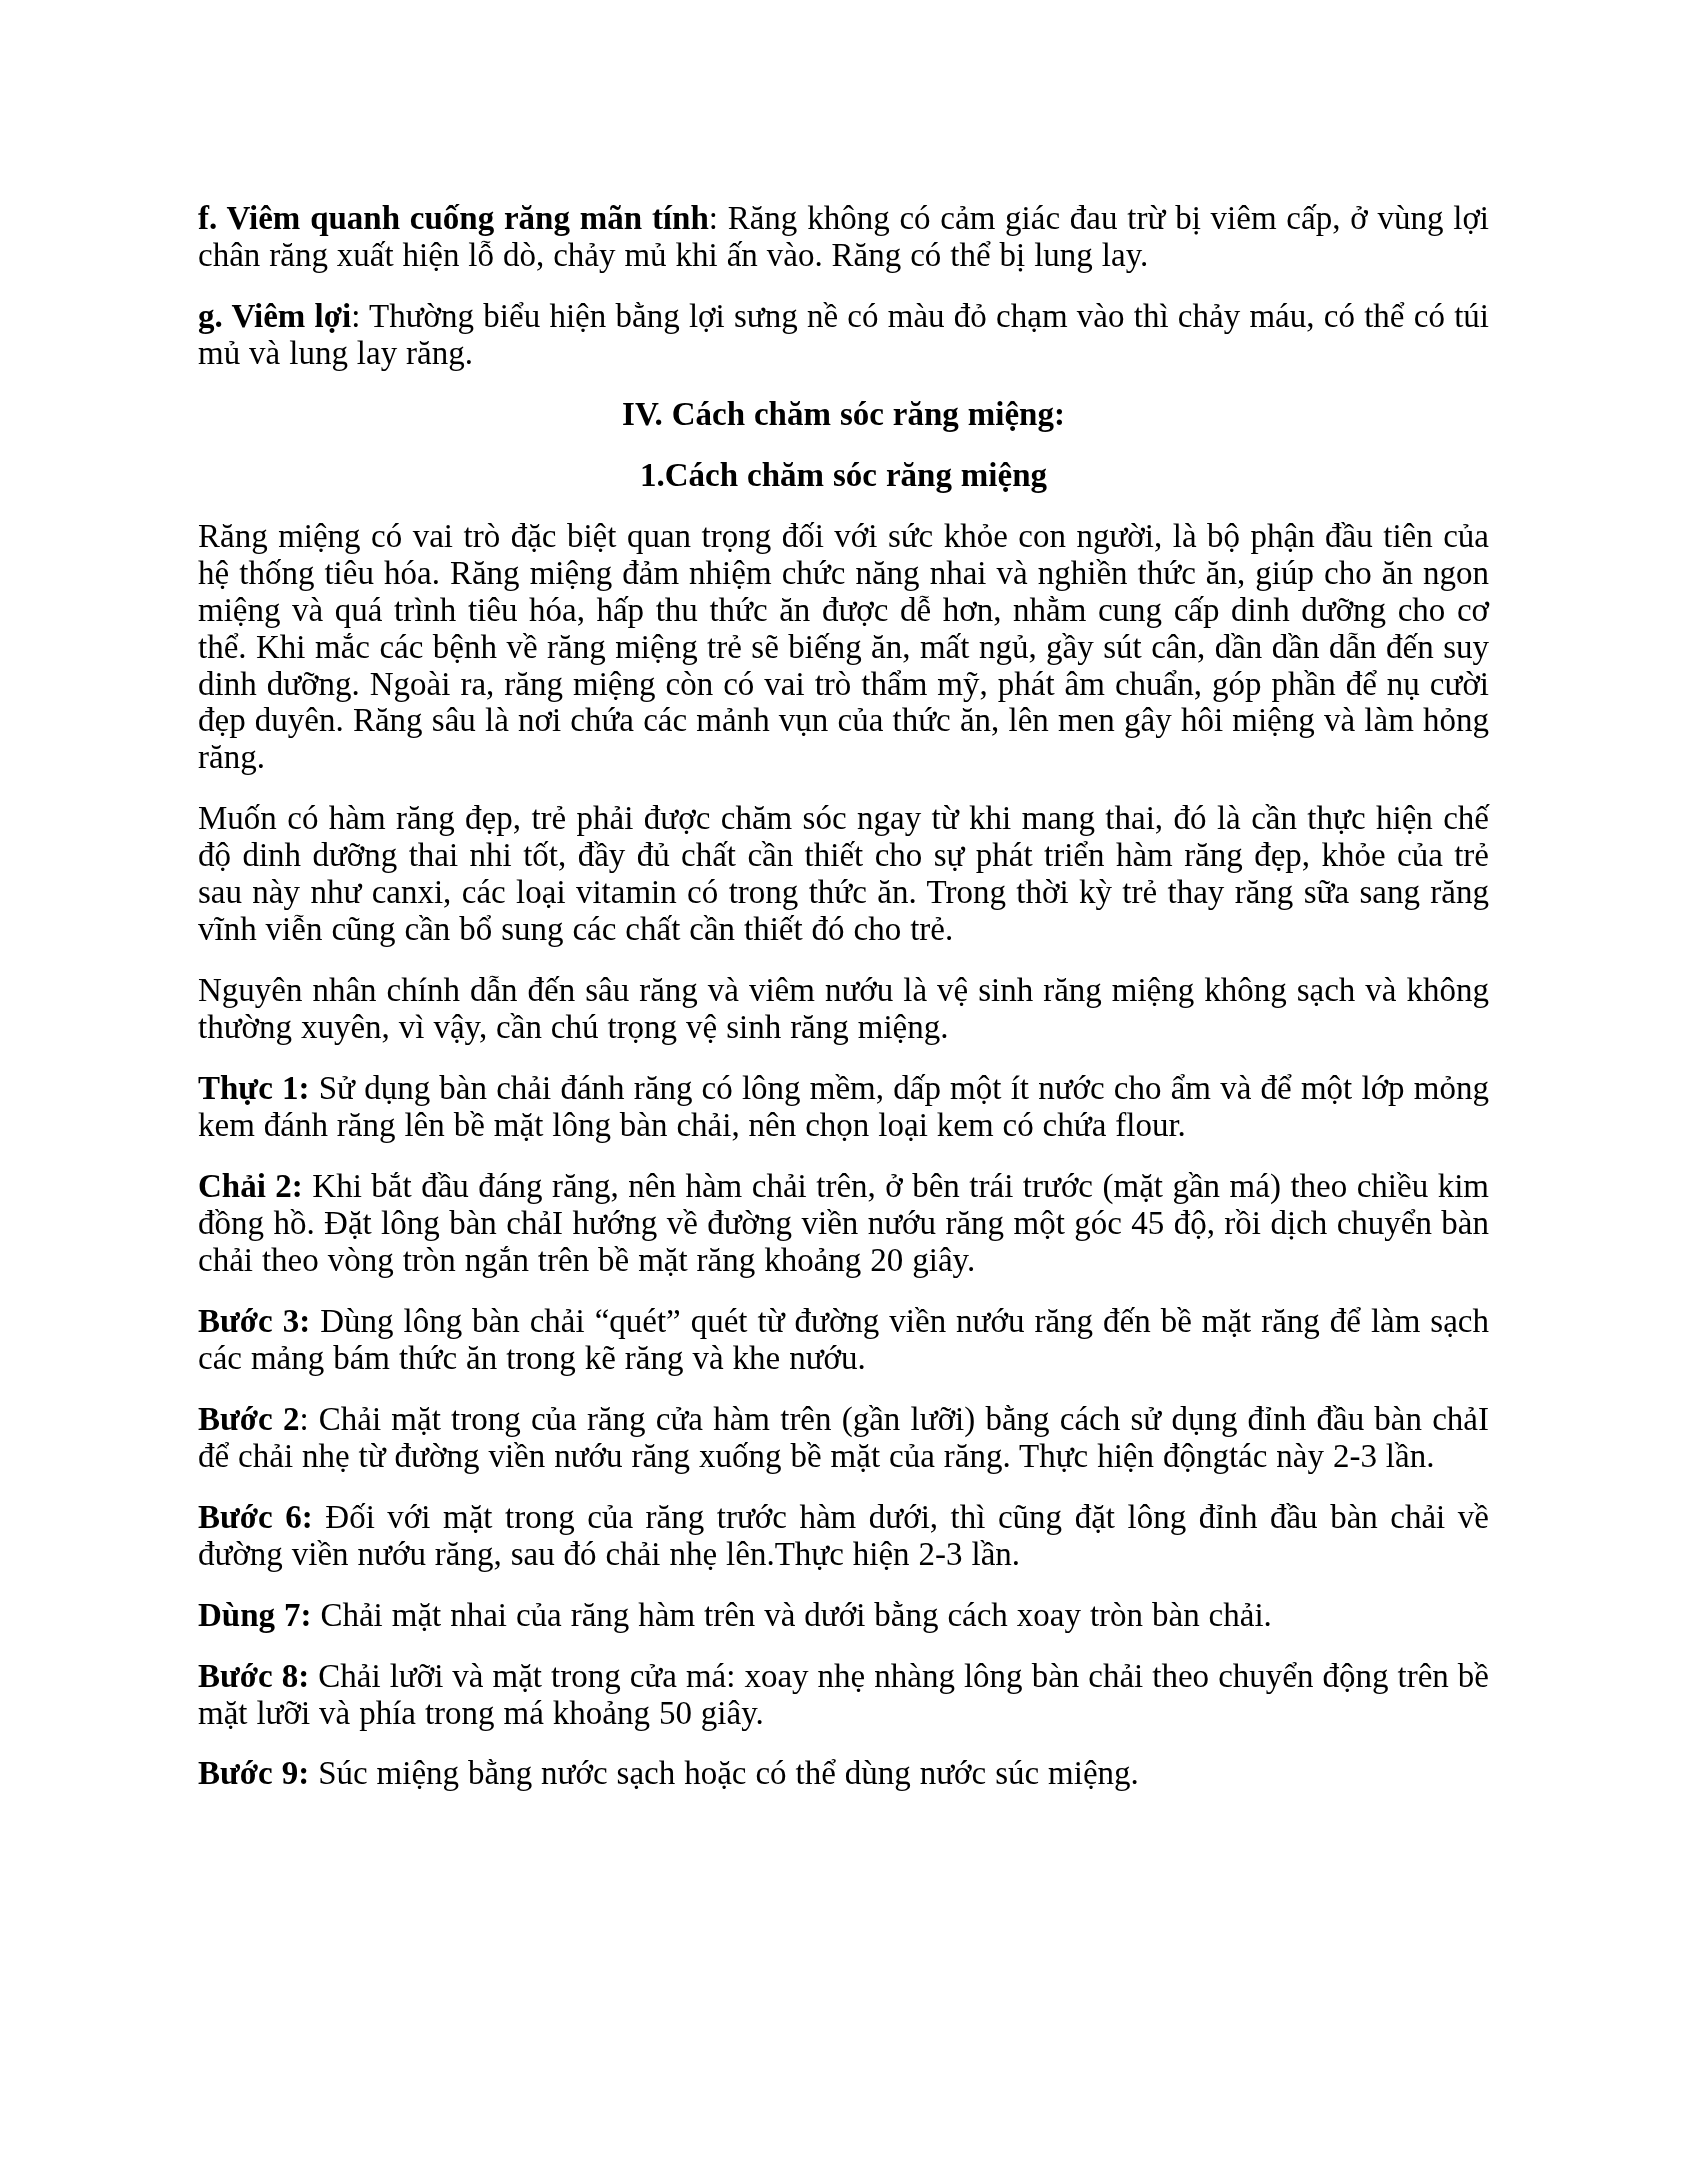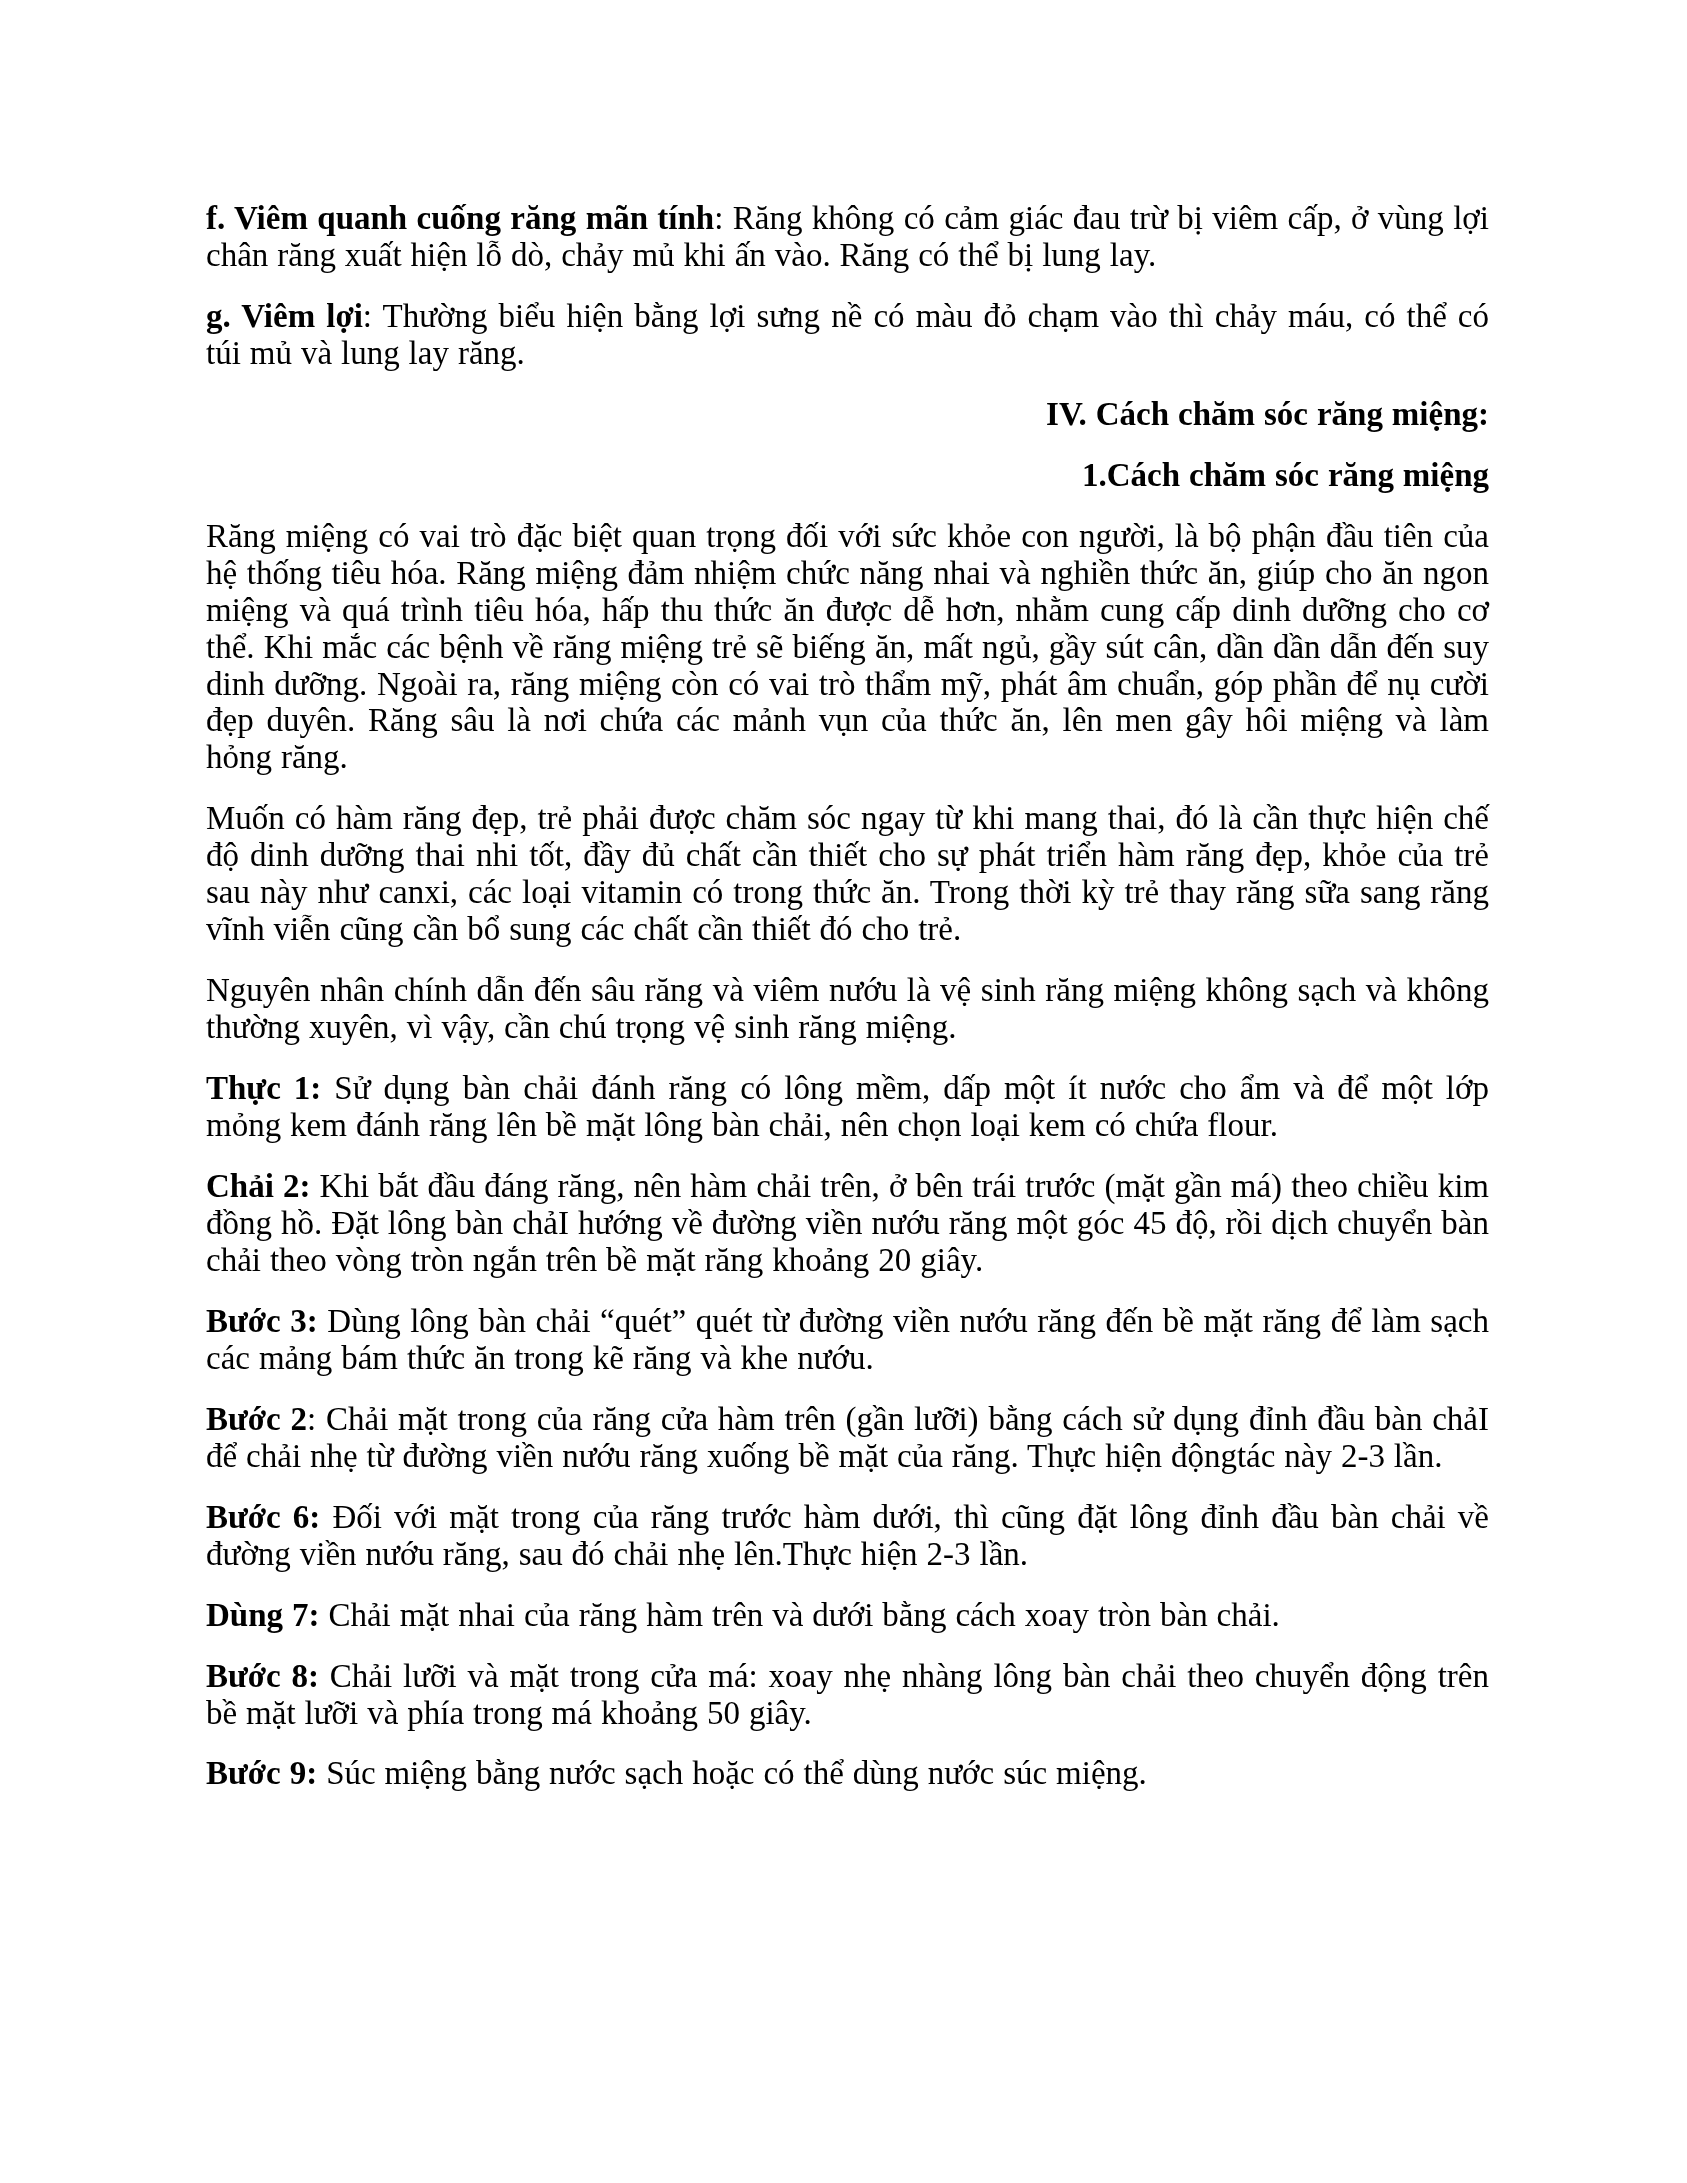--- a/index.html
+++ b/index.html
@@ -14,26 +14,26 @@
     background: #ffffff;
     box-sizing: border-box;
     padding: 200px 198px 0 198px;
     font-family: "Liberation Serif", "DejaVu Serif", serif;
     font-size: 33px;
     line-height: 1.12;
     color: #000000;
     overflow: hidden;
   }
   .para {
-    margin: 0 0 24px 8px;
+    margin: 0 0 24px 0;
     text-align: justify;
     word-spacing: 0.7px;
   }
   .para.heading {
-    text-align: right;
+    text-align: center;
   }
   .bold {
     font-weight: bold;
   }
 </style>
 </head>
 <body>
 
 <div class="page">
   <div>

